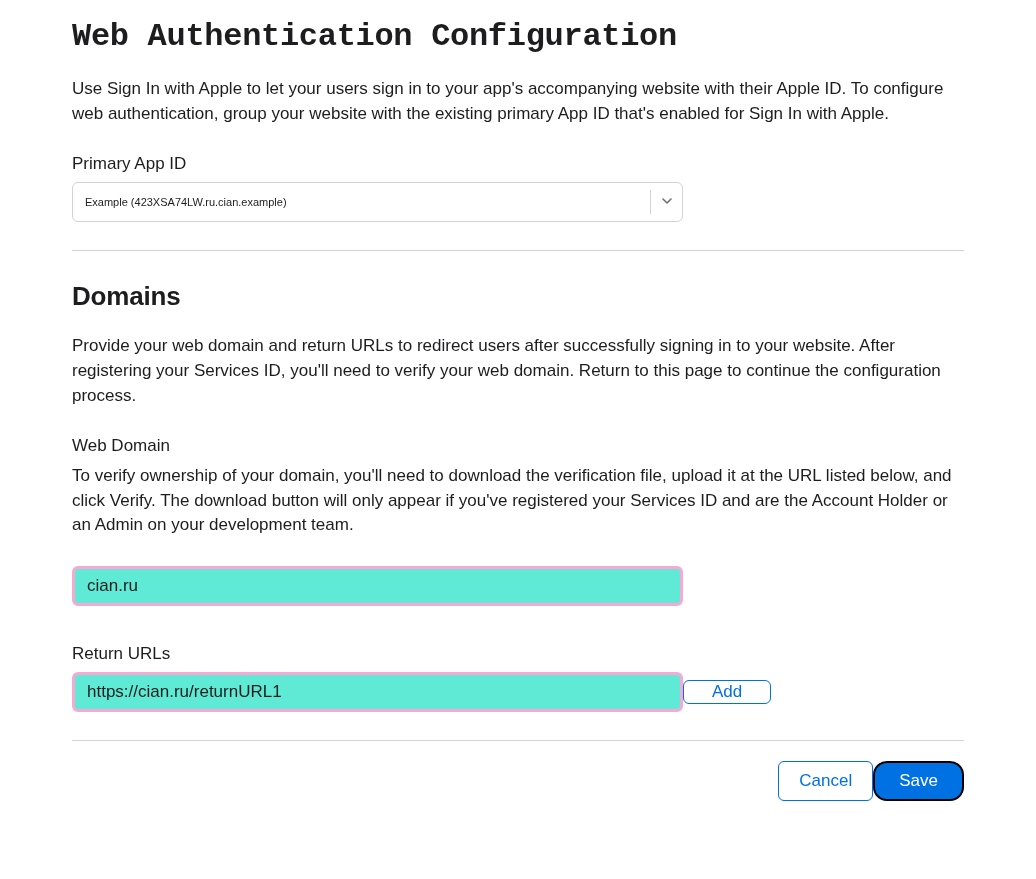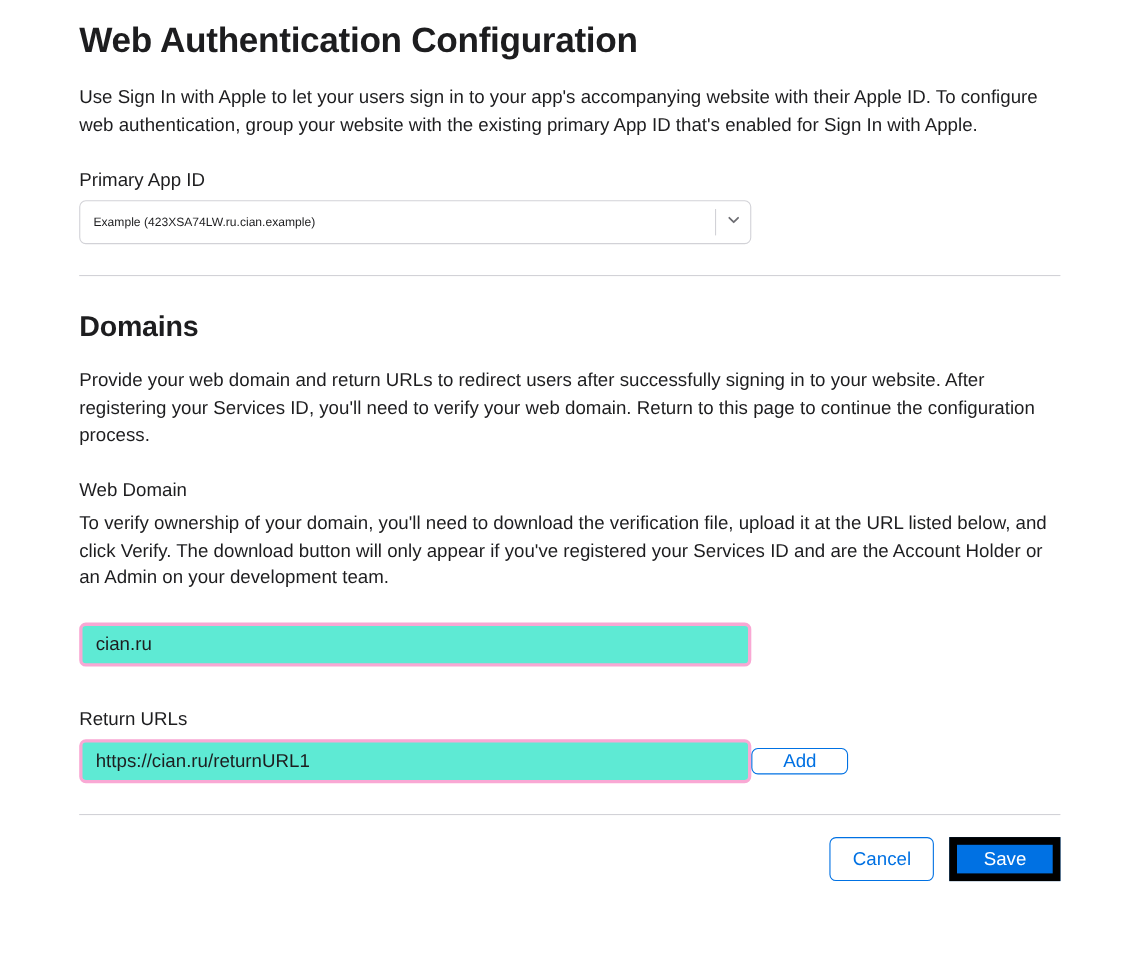--- a/index.html
+++ b/index.html
@@ -13,20 +13,21 @@
       background: #fff;
       padding: 0 72px 40px 72px;
       width: 1036px;
     }
     h1 {
       font-size: 32px;
       font-weight: 700;
       margin-top: 12px;
       margin-bottom: 22px;
       letter-spacing: -0.3px;
+      font-family: Liberation Mono, monospace;
     }
     h2 {
       font-size: 26px;
       font-weight: 700;
       margin-bottom: 22px;
       letter-spacing: -0.2px;
     }
     .description {
       font-size: 17px;
       line-height: 1.45;
@@ -113,37 +114,36 @@
       cursor: pointer;
     }
     hr.footer-divider {
       border: none;
       border-top: 1px solid #d2d2d7;
       margin: 18px 0 20px 0;
     }
     .footer {
       display: flex;
       justify-content: flex-end;
-      gap: 14px;
     }
     .cancel-button {
       height: 40px;
       padding: 0 20px;
       border: 1px solid #0071e3;
       border-radius: 6px;
       background: #fff;
       color: #0071e3;
       font-size: 17px;
       cursor: pointer;
     }
     .save-button {
       height: 40px;
       padding: 0 24px;
-      border: 7px solid #000000;
-      border-radius: 0;
+      border: 2px solid #000000;
+      border-radius: 14px;
       background: #0071e3;
       color: #fff;
       font-size: 17px;
       cursor: pointer;
     }
     .section {
       margin-bottom: 10px;
     }
     .spacer-top {
       height: 6px;

